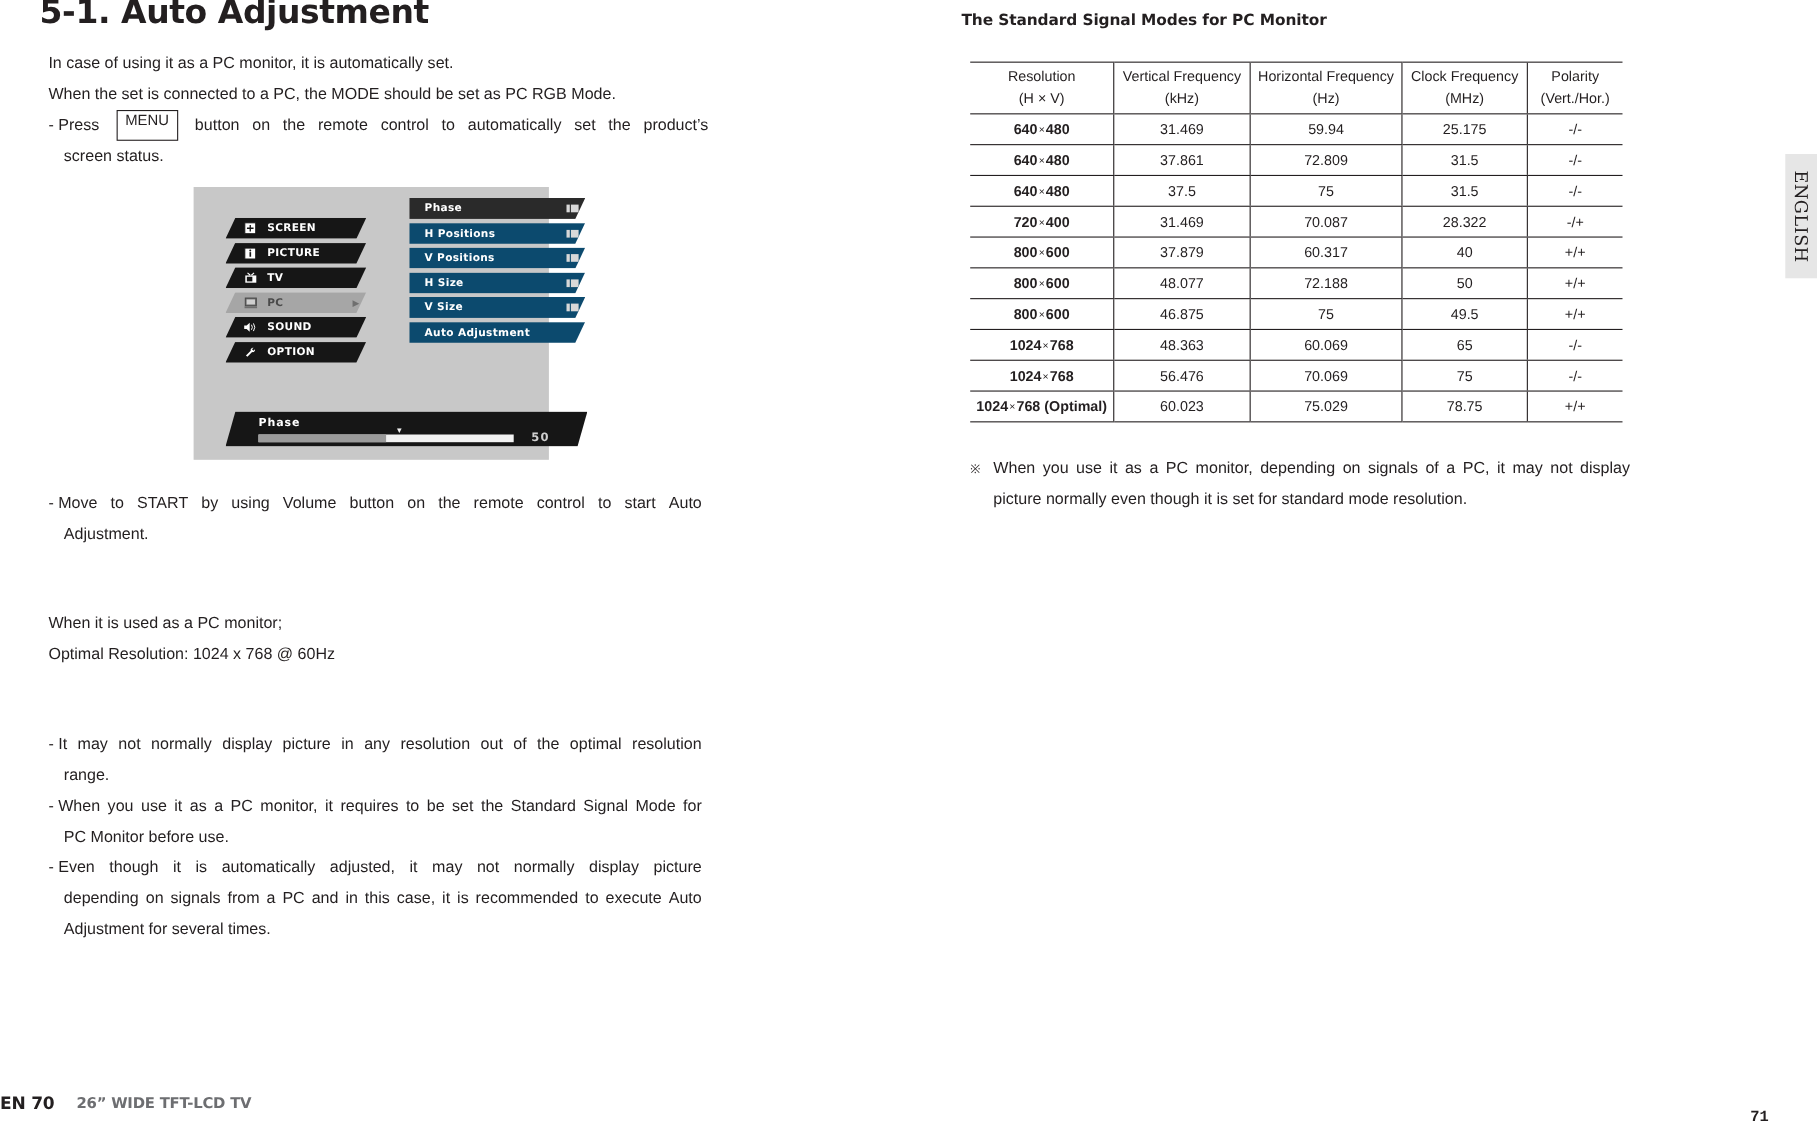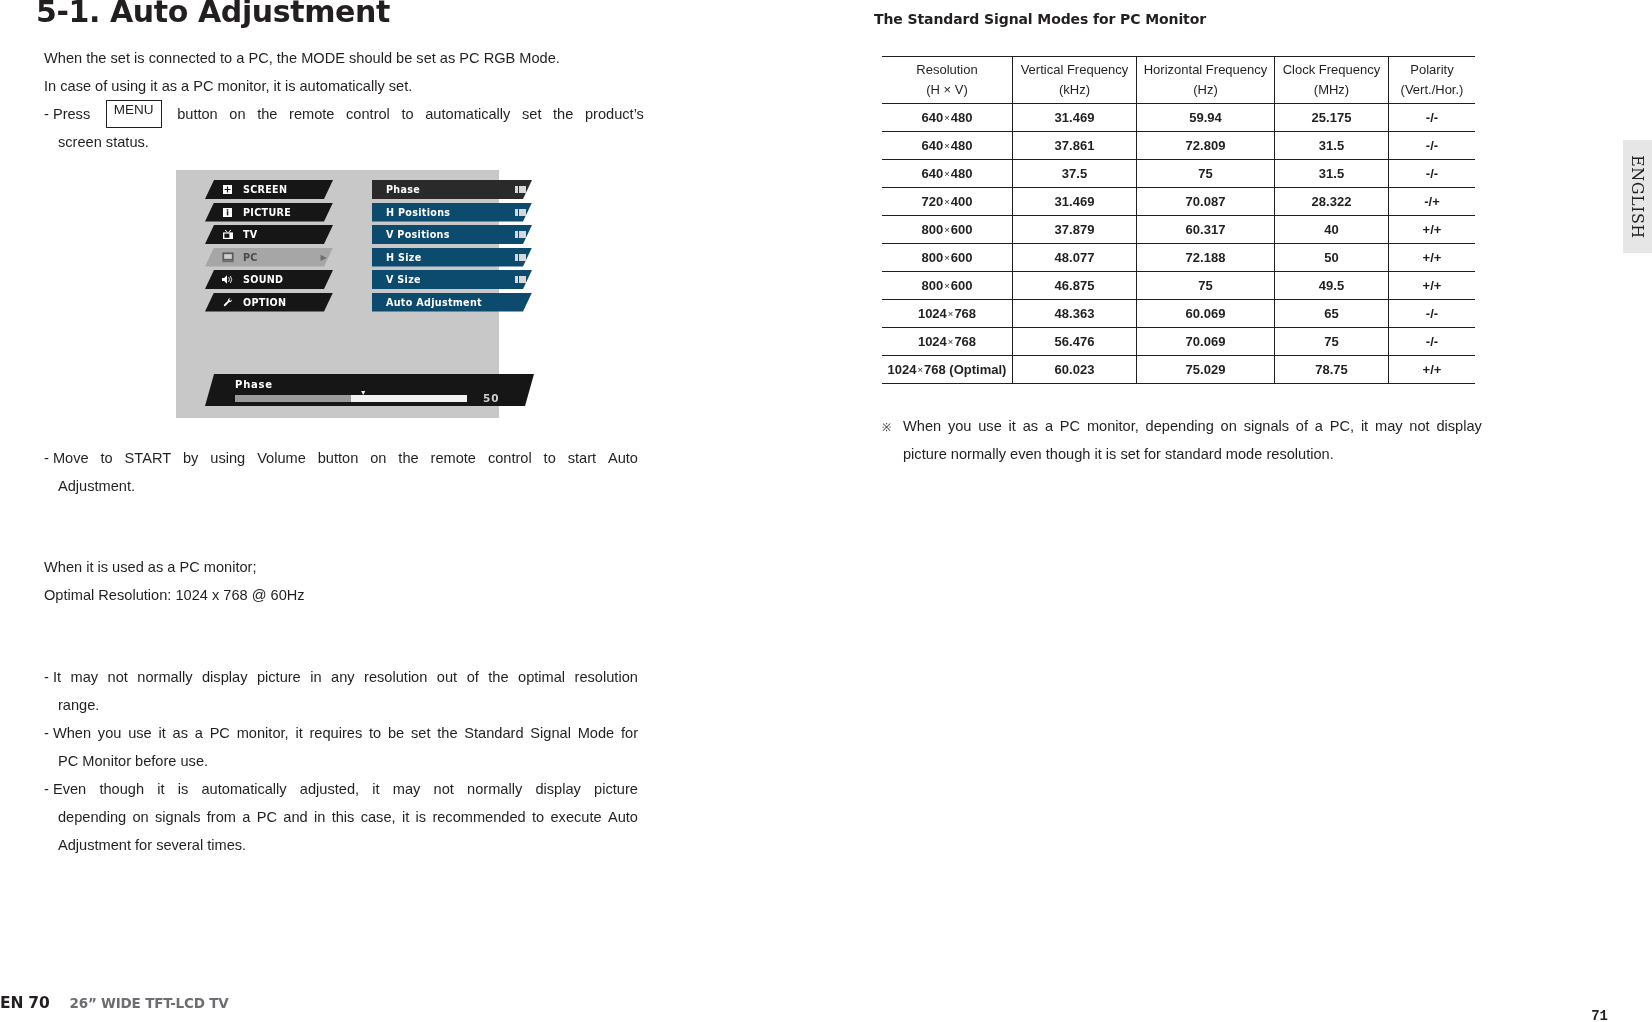--- a/index.html
+++ b/index.html
@@ -67,21 +67,21 @@
   }
   #press-indent { padding-left: 14px; }
 
   
   #osd-figure {
     position: absolute;
     left: 176px; top: 170px;
     width: 323px; height: 248px;
     background: #c8c8c8;
   }
-  .osd-left-col { position: absolute; left: 29px; top: 10px; width: 152px; }
+  .osd-left-col { position: absolute; left: 29px; top: 28px; width: 152px; }
   .osd-right-col { position: absolute; left: 196px; top: 10px; width: 162px; }
 
   .osd-item {
     position: relative;
     height: 19px;
     margin-bottom: 3.5px;
     background: #161616;
     display: flex;
     align-items: center;
     color: #ffffff;
@@ -239,21 +239,21 @@
   }
   #signal-table thead th {
     border-top: 1px solid #231f20;
     height: 46px;
     vertical-align: middle;
     line-height: 20px;
     font-size: 13px;
   }
   #signal-table th:first-child, #signal-table td:first-child { border-left: none; }
   #signal-table th:last-child, #signal-table td:last-child { border-right: none; }
-  #signal-table tbody td { height: 27px; vertical-align: middle; font-weight: bold; }
+  #signal-table tbody td { height: 27px; vertical-align: middle; }
   #signal-table tbody td.res {
     font-weight: bold;
     font-size: 13px;
     white-space: nowrap;
   }
   .xsym {
     font-size: 9.5px;
     vertical-align: 1px;
     padding: 0 1px;
     font-weight: normal;
@@ -306,22 +306,22 @@
   }
 </style>
 </head>
 <body>
 
 <div id="left-page">
 
   <div id="page-title">5-1. Auto Adjustment</div>
 
   <div id="intro-block" class="body-text">
+    <div class="line">In case of using it as a PC monitor, it is automatically set.</div>
     <div class="line">When the set is connected to a PC, the MODE should be set as PC RGB Mode.</div>
-    <div class="line">In case of using it as a PC monitor, it is automatically set.</div>
   </div>
 
   <div id="press-line">
     <div class="justify-row">
       <span>- Press</span>
       <span id="menu-key">MENU</span>
       <span>button</span>
       <span>on</span>
       <span>the</span>
       <span>remote</span>

